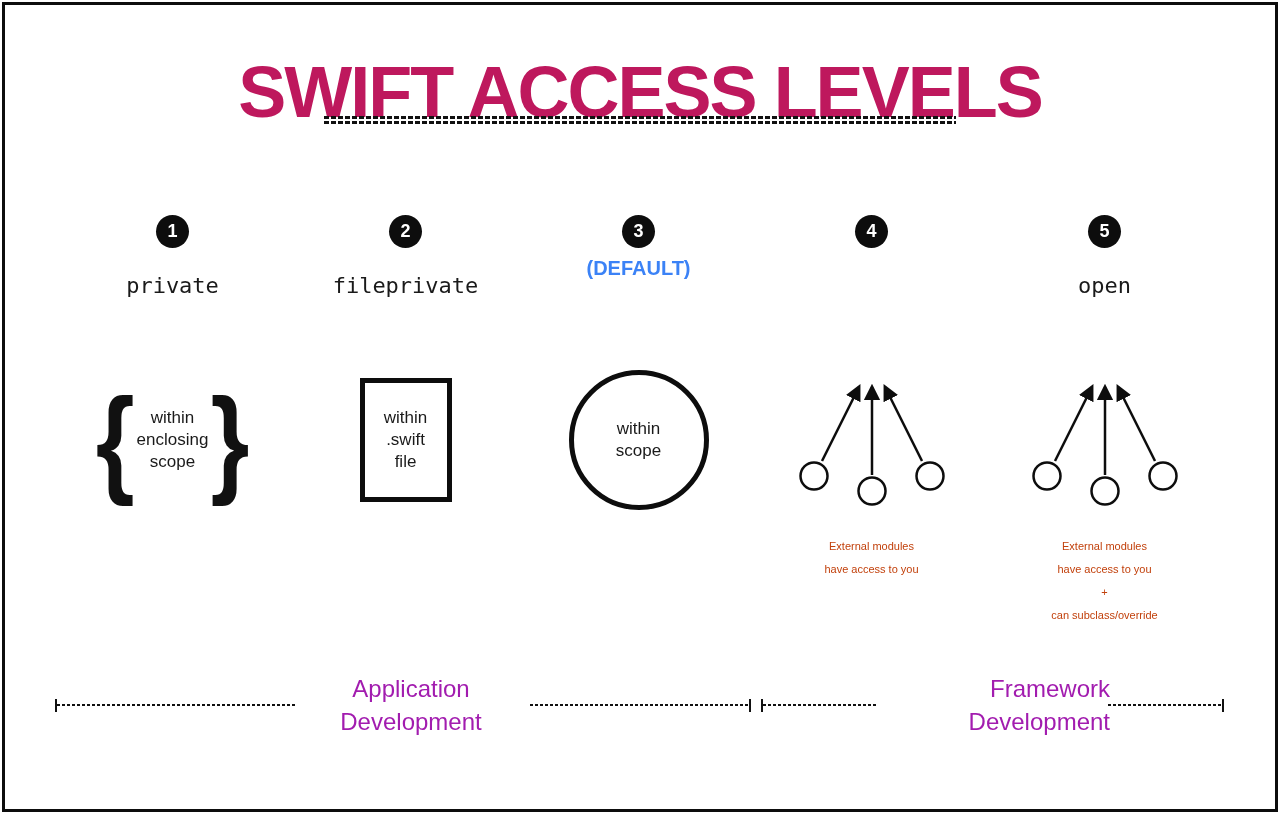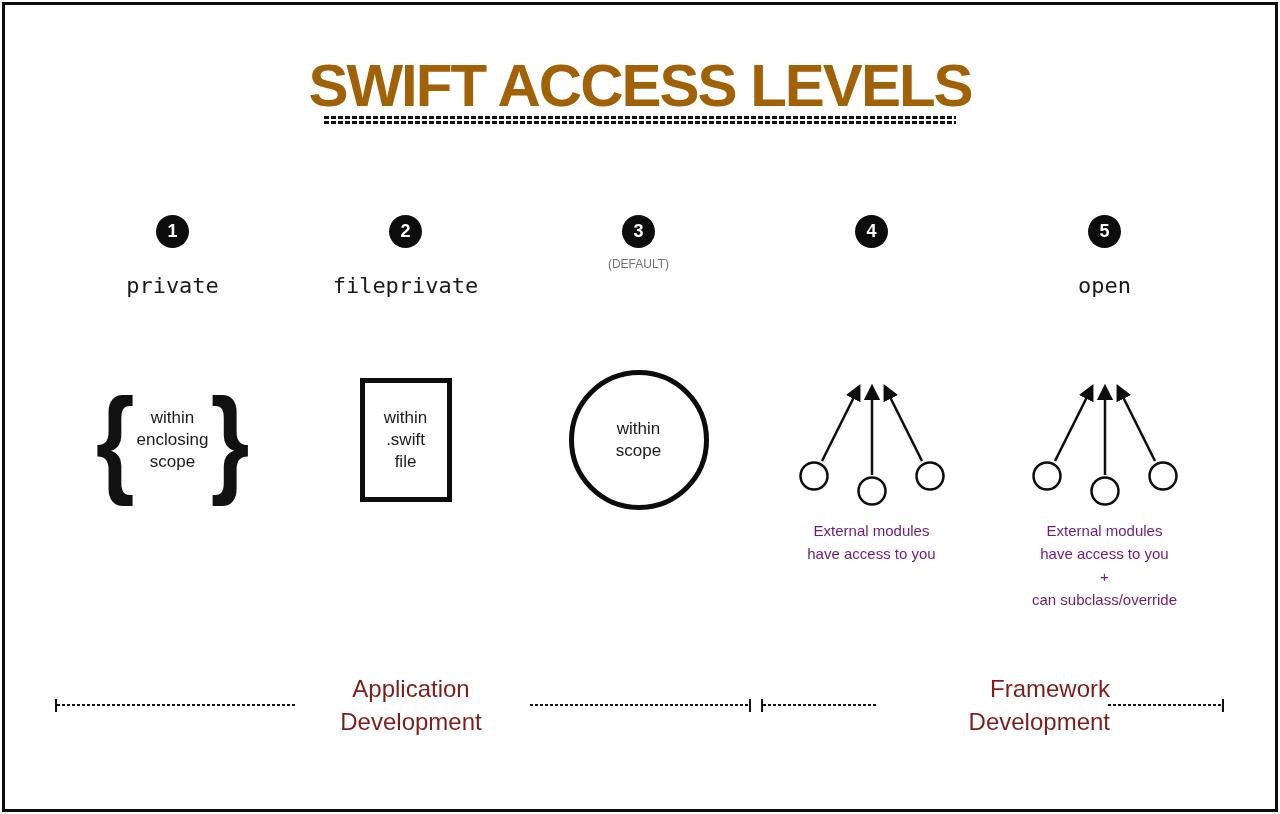--- a/index.html
+++ b/index.html
@@ -15,23 +15,23 @@
   .frame::before{
     content:"";
     position:absolute;left:2px;top:2px;right:2px;bottom:2px;
     border:3px solid #0d0d0d;
     pointer-events:none;
   }
   
   .title{
     position:absolute;top:56px;left:0;width:100%;
     text-align:center;
-    font-size:60px;font-weight:bold;letter-spacing:-2px;
+    font-size:72px;font-weight:bold;letter-spacing:-2px;
     line-height:1;
-    color:#a16207;
+    color:#be185d;
   }
   .title-underline{
     position:absolute;top:116px;left:50%;
     transform:translateX(-50%);
     width:632px;height:8px;
     background-image:
       linear-gradient(to bottom, rgba(0,0,0,0) 0 3px, #fff 3px 5px, rgba(0,0,0,0) 5px 8px),
       repeating-linear-gradient(90deg, #111 0 5px, rgba(0,0,0,0) 5px 7px);
   }
   
@@ -45,21 +45,21 @@
     background:#0d0d0d;color:#fff;
     font-size:18px;font-weight:bold;
   }
   .level-name{
     margin-top:25px;
     font-family:"DejaVu Sans Mono","Liberation Mono",monospace;
     font-size:22px;color:#1a1a1a;
   }
   .level-note{
     margin-top:9px;
-    font-size:12px;font-weight:normal;color:#737373;
+    font-size:20px;font-weight:bold;color:#3b82f6;
   }
   .illus-wrap{top:365px;}
   .illus-box{
     height:150px;
     display:flex;align-items:center;justify-content:center;
   }
   
   .braces{display:flex;align-items:center;justify-content:center;gap:2px;}
   .brace{
     display:inline-block;
@@ -81,35 +81,35 @@
   
   .circle-shape{
     box-sizing:border-box;
     width:140px;height:140px;border-radius:50%;
     border:5px solid #0d0d0d;
     display:flex;align-items:center;justify-content:center;
     background:#fff;
     font-size:18px;line-height:24px;
   }
   .caption{
-    margin-top:4px;
-    font-size:15px;line-height:23px;color:#701a75;
+    margin-top:20px;
+    font-size:11px;line-height:23px;color:#c2410c;
   }
   
   .dash-seg{
     position:absolute;height:2px;top:704px;
     background-image:repeating-linear-gradient(90deg,#111 0 3px, rgba(0,0,0,0) 3px 5px);
   }
   .tick{
     position:absolute;width:2px;height:13px;top:699px;background:#111;
   }
   .axis-label{
     position:absolute;top:672px;width:240px;
     text-align:center;
-    font-size:24px;line-height:33px;color:#7f1d1d;
+    font-size:24px;line-height:33px;color:#a21caf;
   }
   .axis-label-1{left:291px;}
   .axis-label-2{left:870px;text-align:right;}
 </style>
 </head>
 <body>
 
 <div class="frame">
 
   <div class="title">SWIFT ACCESS LEVELS</div>

